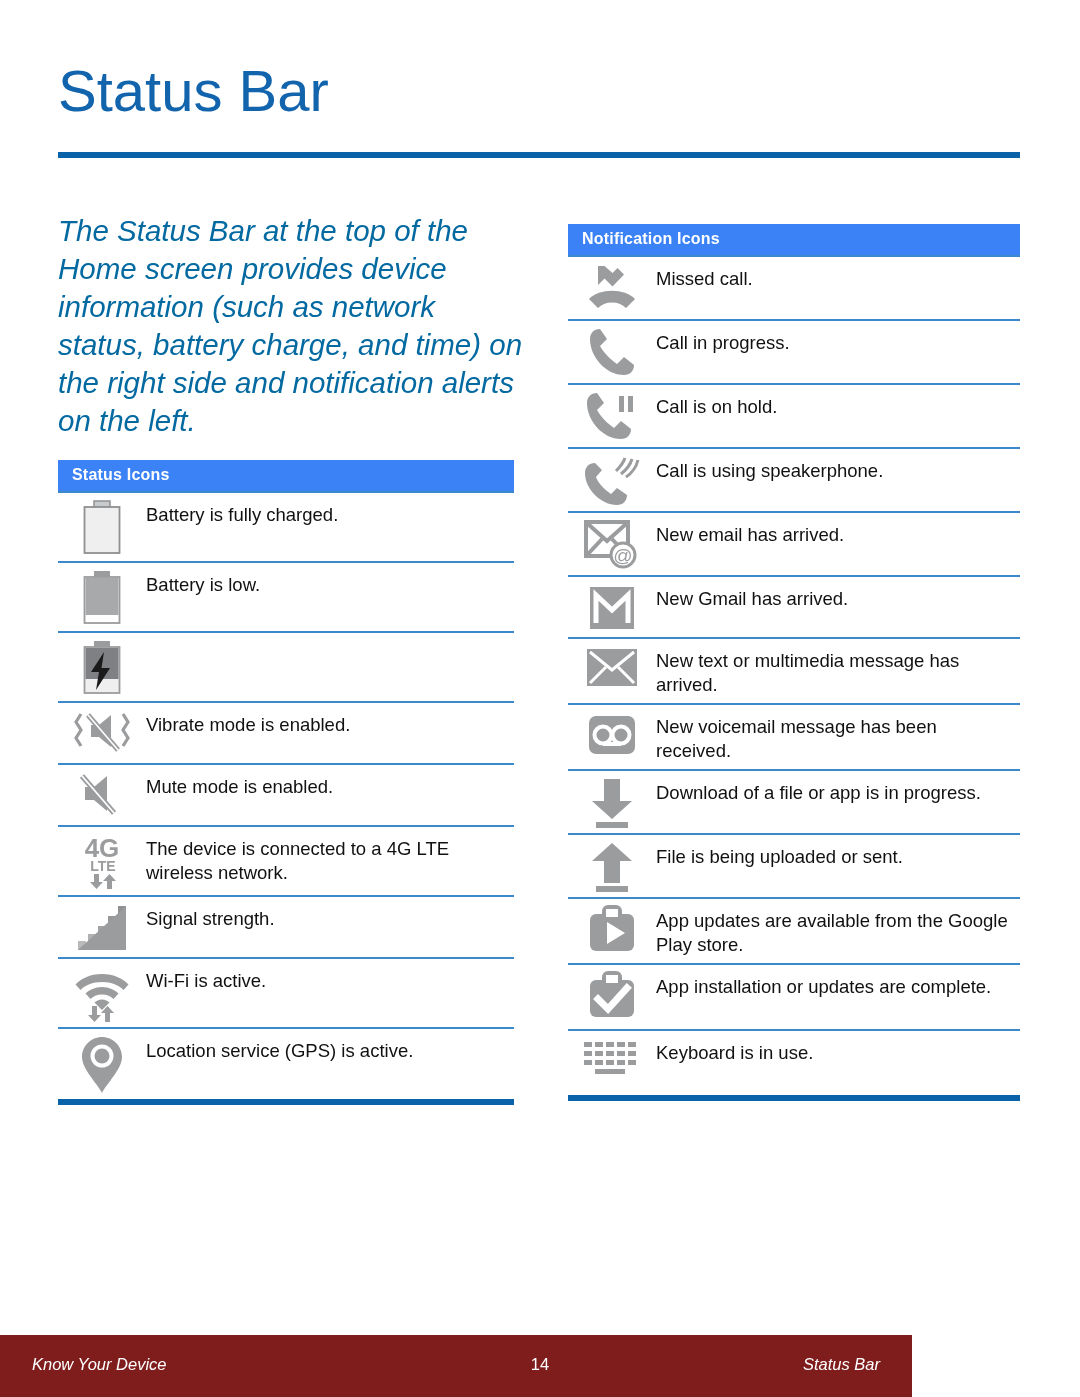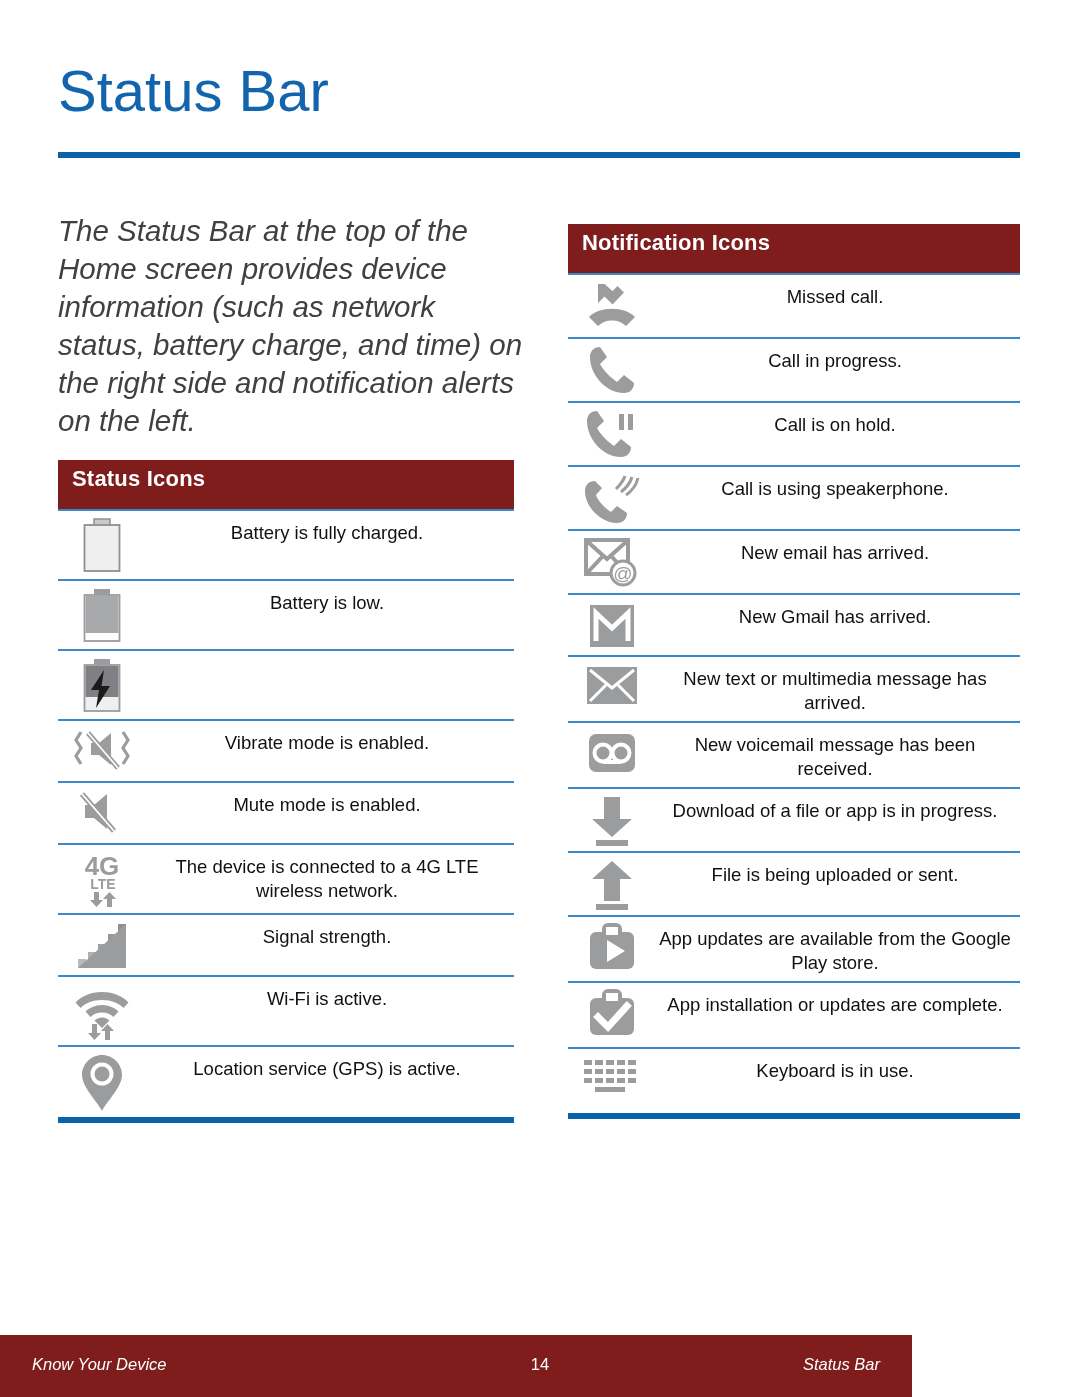--- a/index.html
+++ b/index.html
@@ -21,51 +21,51 @@
   }
   .title-rule {
     position:absolute; left:58px; top:152px;
     width:962px; height:6px; background:#0a62a8;
   }
 
   
   .intro {
     position:absolute; left:58px; top:212px; width:470px;
     font-size:29.5px; line-height:38px;
-    font-style:italic; color:#404040; font-weight:400;
+    font-style:italic; color:#0369a1; font-weight:400;
   }
 
   
   .col-left  { position:absolute; left:58px;  top:460px; width:456px; }
   .col-right { position:absolute; left:568px; top:224px; width:452px; }
 
   .tbl-header {
-    background:#7f1d1d; color:#ffffff;
-    font-size:22px; font-weight:bold;
-    padding:6px 0 17px 14px;
+    background:#3b82f6; color:#ffffff;
+    font-size:16px; font-weight:bold;
+    padding:6px 0 7px 14px;
     letter-spacing:0.2px;
   }
   .tbl-bottom-rule { height:6px; background:#0a62a8; margin-top:0px; }
 
   .row {
     display:flex; align-items:flex-start;
     border-top:2px solid #3b89cb;
     min-height:58px;
     box-sizing:border-box;
   }
   .row:first-of-type { border-top:none; }
   .icon-cell {
     width:88px; min-width:88px;
     display:flex; align-items:flex-start; justify-content:center;
     padding-top:6px; padding-bottom:4px;
   }
   .text-cell {
     flex:1;
     font-size:18.5px; color:#111111; line-height:24px;
-    padding-top:10px; padding-right:6px;text-align:center;
+    padding-top:10px; padding-right:6px;
   }
   .row-tall   { min-height:66px; }
 
   
   .ic { display:block; }
   svg.ic { overflow:visible; }
 
   
   .footer {
     position:absolute; left:0; bottom:0;

